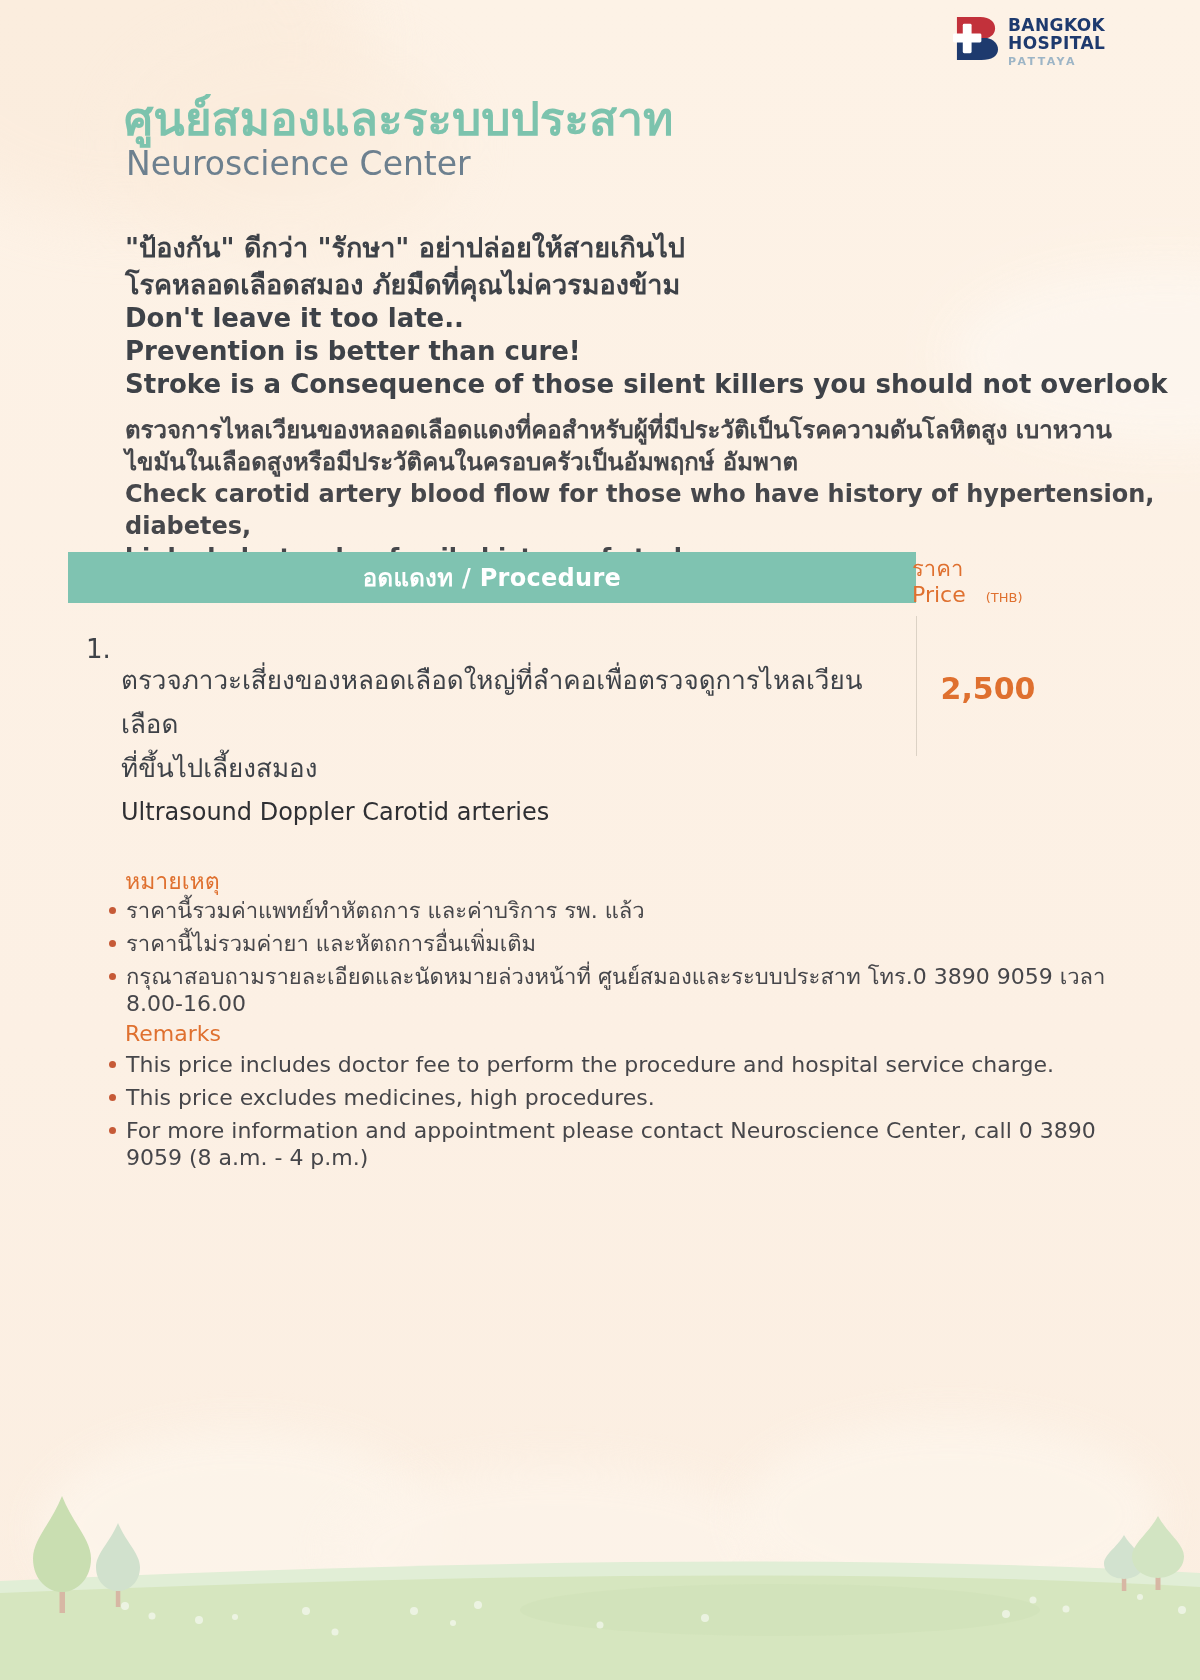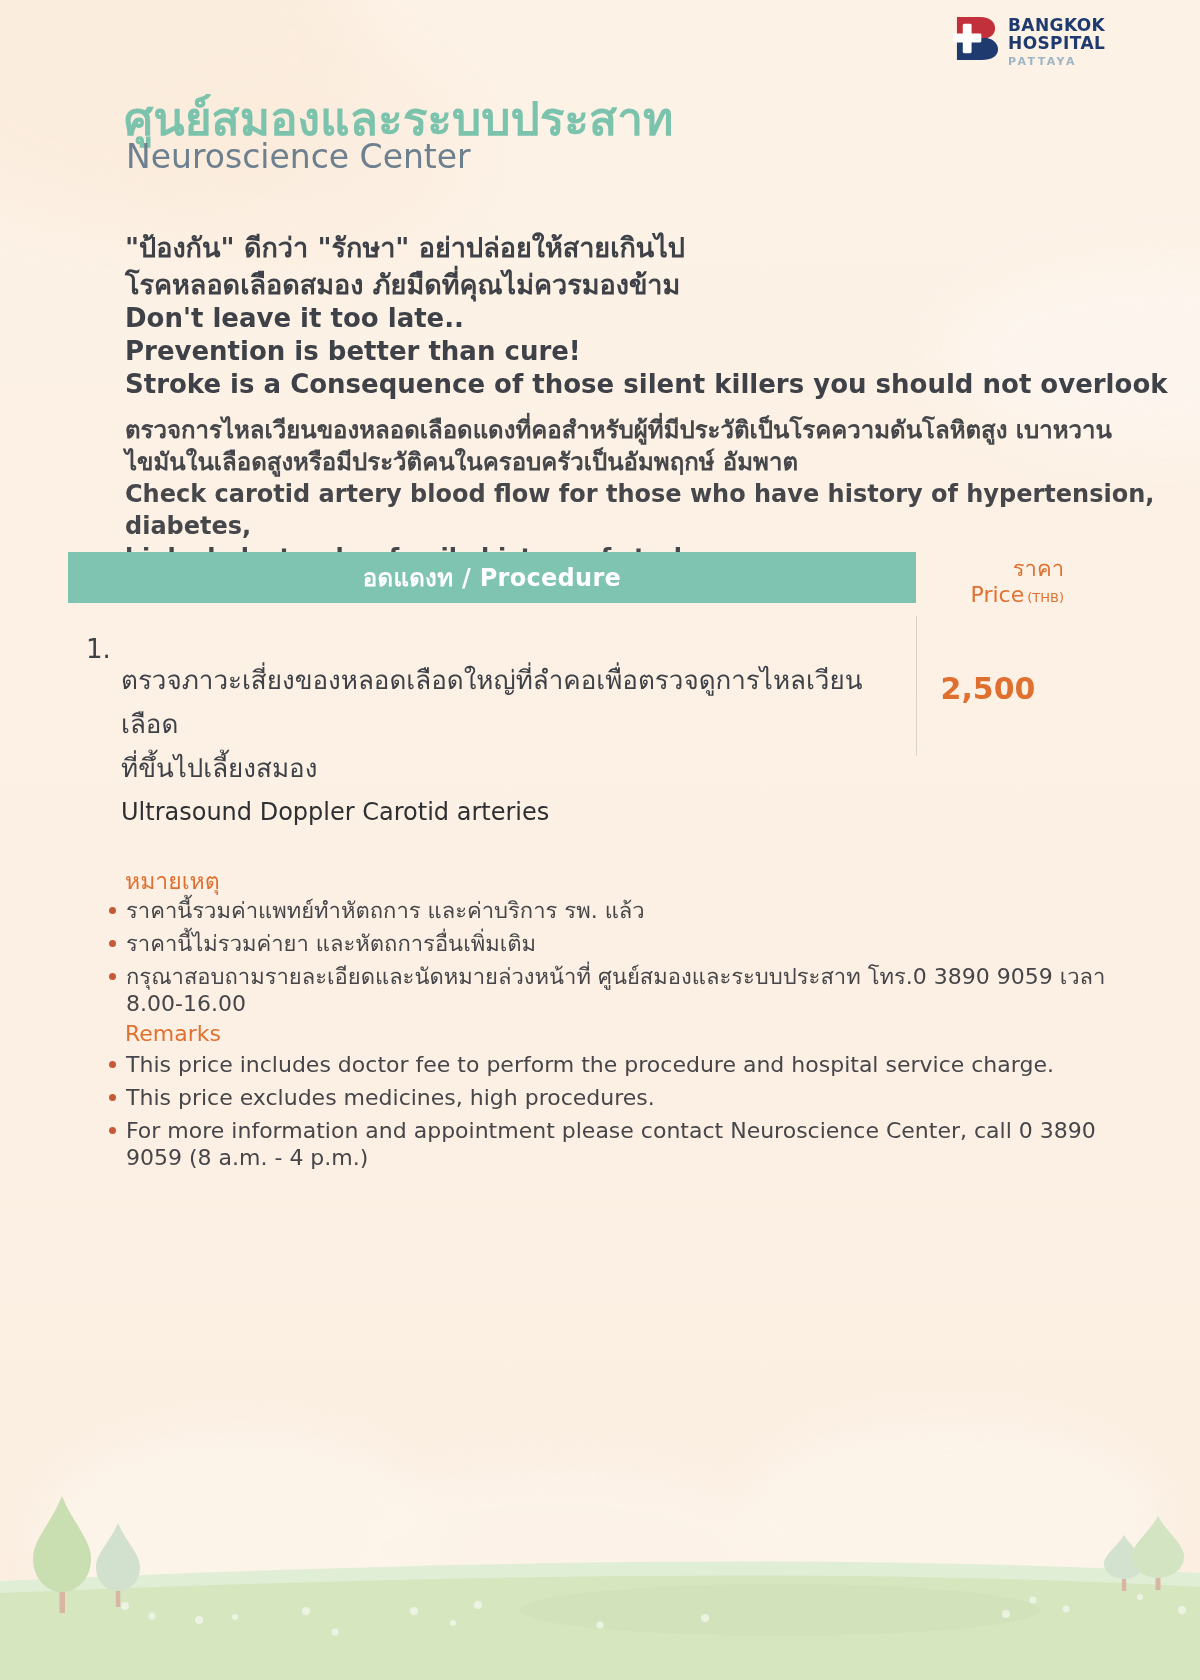--- a/index.html
+++ b/index.html
@@ -18,34 +18,34 @@
   .cloud-b3{left:740px;top:1420px;width:420px;height:190px;background:#fdf5eb;opacity:.85;filter:blur(18px);}
 
   
   .logo{position:absolute;left:952px;top:16px;display:flex;align-items:flex-start;gap:9px;}
   .logo-text{display:flex;flex-direction:column;}
   .logo-name{font-size:17px;line-height:18px;font-weight:800;letter-spacing:.4px;color:#1e3a6e;}
   .logo-loc{font-size:11px;font-weight:700;letter-spacing:2.4px;color:#9db5c6;margin-top:3px;}
 
   
   .title-th{position:absolute;left:124px;top:82px;font-size:46px;font-weight:700;color:#7cc3ad;white-space:nowrap;}
-  .title-en{position:absolute;left:126px;top:137px;font-size:33px;font-weight:400;color:#6d808f;white-space:nowrap;}
+  .title-en{position:absolute;left:126px;top:144px;font-size:33px;font-weight:400;color:#6d808f;white-space:nowrap;}
 
   .headline-th{position:absolute;left:125px;top:229px;font-size:27px;font-weight:700;line-height:37px;color:#3e4248;}
   .headline-en{position:absolute;left:125px;top:302px;font-size:26px;font-weight:700;line-height:33px;color:#3e4248;}
   .desc{position:absolute;left:125px;top:414px;font-size:24px;font-weight:700;line-height:32px;color:#46474b;}
 
   
   .tbl-bar{position:absolute;left:68px;top:552px;width:848px;height:51px;background:#7fc3b1;
            display:flex;align-items:center;justify-content:center;}
   .tbl-bar-label{color:#ffffff;font-size:24px;font-weight:700;letter-spacing:.3px;}
-  .price-head{position:absolute;left:912px;top:556px;width:152px;text-align:right;color:#df702f;line-height:26px;}
+  .price-head{position:absolute;left:912px;top:556px;width:152px;text-align:left;color:#df702f;line-height:26px;}
   .price-head-th{font-size:22px;font-weight:400;}
   .price-head-en{font-size:22px;font-weight:400;}
-  .price-head-unit{font-size:13px;margin-left:3px;}
+  .price-head-unit{font-size:13px;margin-left:20px;}
   .col-divider{position:absolute;left:916px;top:616px;width:1px;height:140px;background:#dcd2c5;}
 
   .row-no{position:absolute;left:86px;top:629px;font-size:26px;line-height:40px;color:#3e4248;}
   .row-name{position:absolute;left:121px;top:658px;width:790px;color:#3e4248;}
   .row-name-th{font-size:26px;line-height:44px;}
   .row-name-en{font-size:24px;line-height:30px;margin-top:7px;color:#2e2f33;}
   .row-price{position:absolute;left:912px;top:671px;width:152px;text-align:center;
              font-size:30px;font-weight:700;color:#df702f;}
 
   

